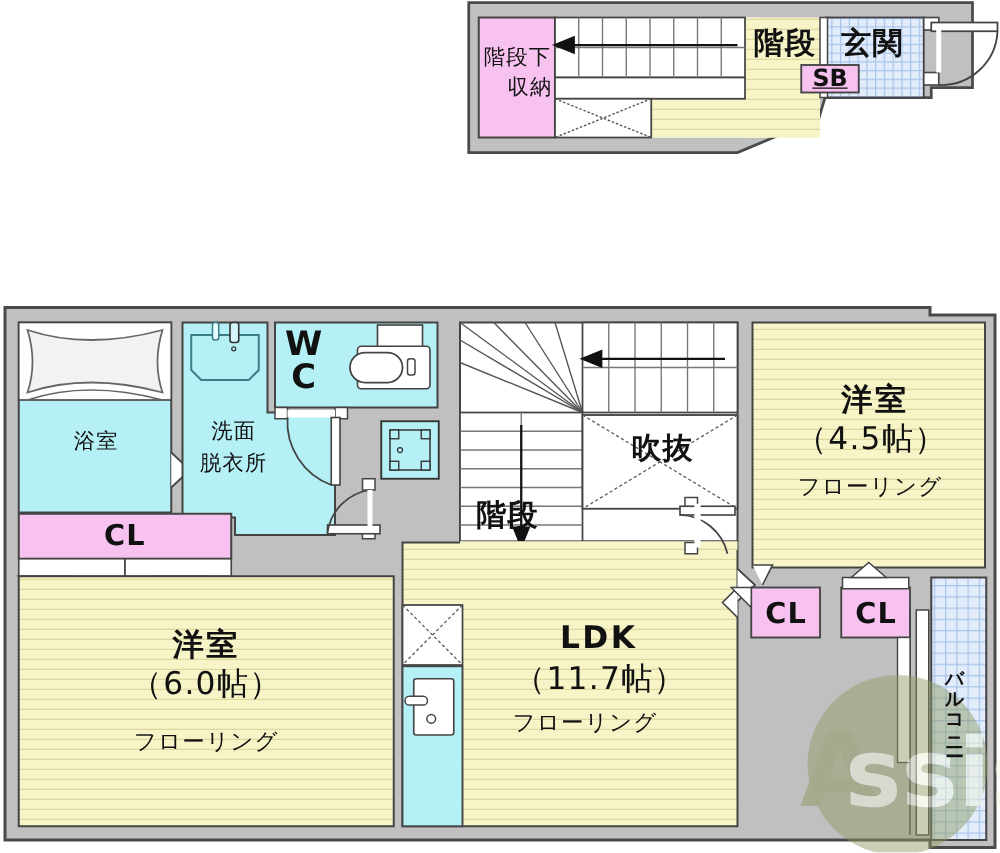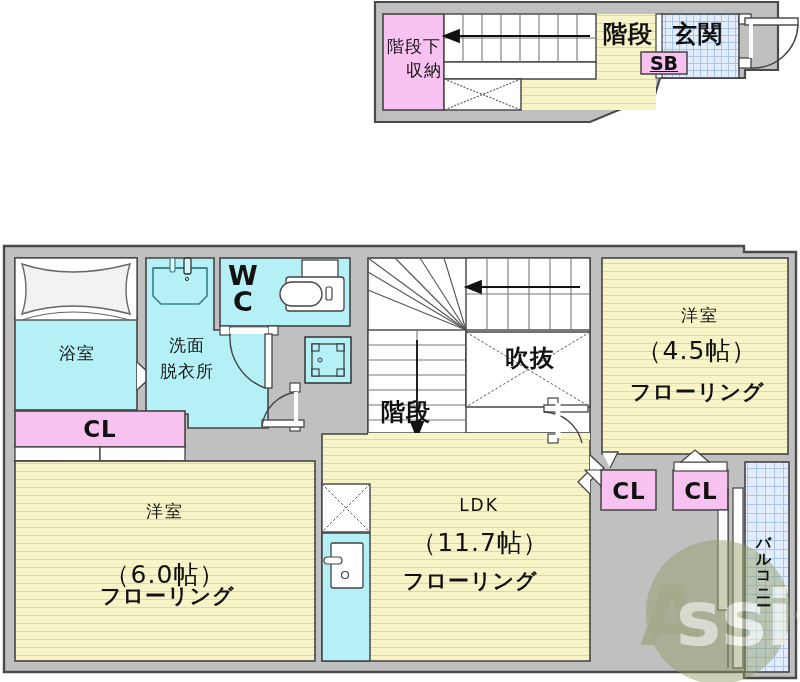--- a/index.html
+++ b/index.html
@@ -18,23 +18,23 @@
     white-space: nowrap;
     pointer-events: none;
     line-height: 1.05;
     text-align: center;
   }
   .lbl.vert {
     writing-mode: vertical-rl;
     text-orientation: upright;
     white-space: nowrap;
   }
-  .sz-room  { font-size: 17px; font-weight: 400; letter-spacing: 2px; }
+  .sz-room  { font-size: 25px; font-weight: 700; letter-spacing: 2px; }
   .sz-area  { font-size: 25px; font-weight: 400; letter-spacing: 1px; }
-  .sz-floor { font-size: 21px; font-weight: 700; letter-spacing: 1px; }
+  .sz-floor { font-size: 18px; font-weight: 400; letter-spacing: 1px; }
   .sz-small { font-size: 17px; font-weight: 400; letter-spacing: 1px; }
   .sz-cl    { font-size: 23px; font-weight: 600; letter-spacing: 1px; }
   .sz-wc    { font-size: 27px; font-weight: 600; }
   .sz-up    { font-size: 24px; font-weight: 600; letter-spacing: 1px; }
   .sz-sb    { font-size: 19px; font-weight: 700; letter-spacing: 0px; }
   .sz-balc  { font-size: 15px; font-weight: 600; letter-spacing: 1px; }
 </style>
 </head>
 <body>
 
@@ -308,21 +308,21 @@
 
 <div class="lbl sz-small" style="left:164px; top:337px; width:46px;">洗面</div>
 <div class="lbl sz-small" style="left:154px; top:363px; width:66px;">脱衣所</div>
 
 <div class="lbl sz-wc" style="left:228px; top:262px; width:30px;">W</div>
 <div class="lbl sz-wc" style="left:228px; top:288px; width:30px;">C</div>
 
 <div class="lbl sz-cl" style="left:70px; top:417px; width:60px;">CL</div>
 
 <div class="lbl sz-room" style="left:118px; top:503px; width:94px;">洋室</div>
-<div class="lbl sz-area" style="left:90px; top:534px; width:150px;margin-top:28px;">（6.0帖）</div>
+<div class="lbl sz-area" style="left:90px; top:534px; width:150px;">（6.0帖）</div>
 <div class="lbl sz-floor" style="left:100px; top:585px; width:130px;">フローリング</div>
 
 <div class="lbl sz-up" style="left:381px; top:400px; width:46px;">階段</div>
 
 <div class="lbl sz-up" style="left:505px; top:346px; width:48px;">吹抜</div>
 
 <div class="lbl sz-room" style="left:439px; top:497px; width:80px;">LDK</div>
 <div class="lbl sz-area" style="left:402px; top:530px; width:156px;">（11.7帖）</div>
 <div class="lbl sz-floor" style="left:403px; top:570px; width:130px;">フローリング</div>
 

